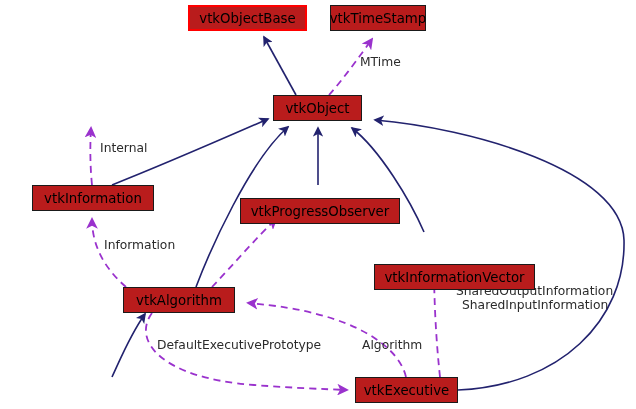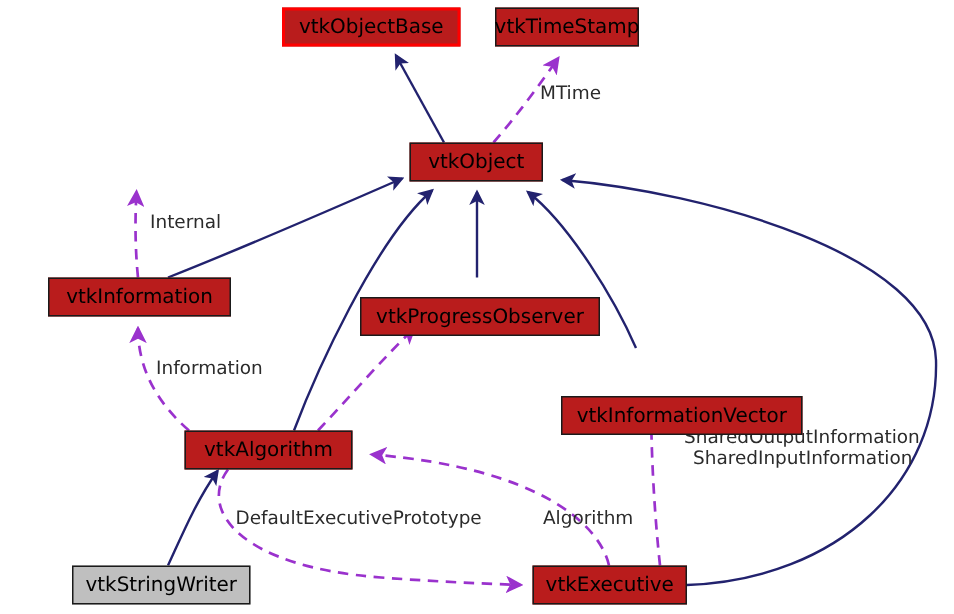--- a/index.html
+++ b/index.html
@@ -124,23 +124,20 @@
   </div>
 
   <div class="node" style="left:374px; top:232px; width:161px; height:26px;margin-top:32px;">
     <span>vtkInformationVector</span>
   </div>
 
   <div class="node" style="left:123px; top:287px; width:112px; height:26px;">
     <span>vtkAlgorithm</span>
   </div>
 
-  <div class="node highlight" style="left:48px; top:377px; width:119px; height:26px;">
-    <span>vtkStringWriter</span>
-  </div>
 
   <div class="node" style="left:355px; top:377px; width:103px; height:26px;">
     <span>vtkExecutive</span>
   </div>
 
   <div class="edge-label" style="left:360px; top:55px;">MTime</div>
 
   <div class="edge-label" style="left:100px; top:141px;">Internal</div>
 
   <div class="edge-label" style="left:104px; top:238px;">Information</div>

